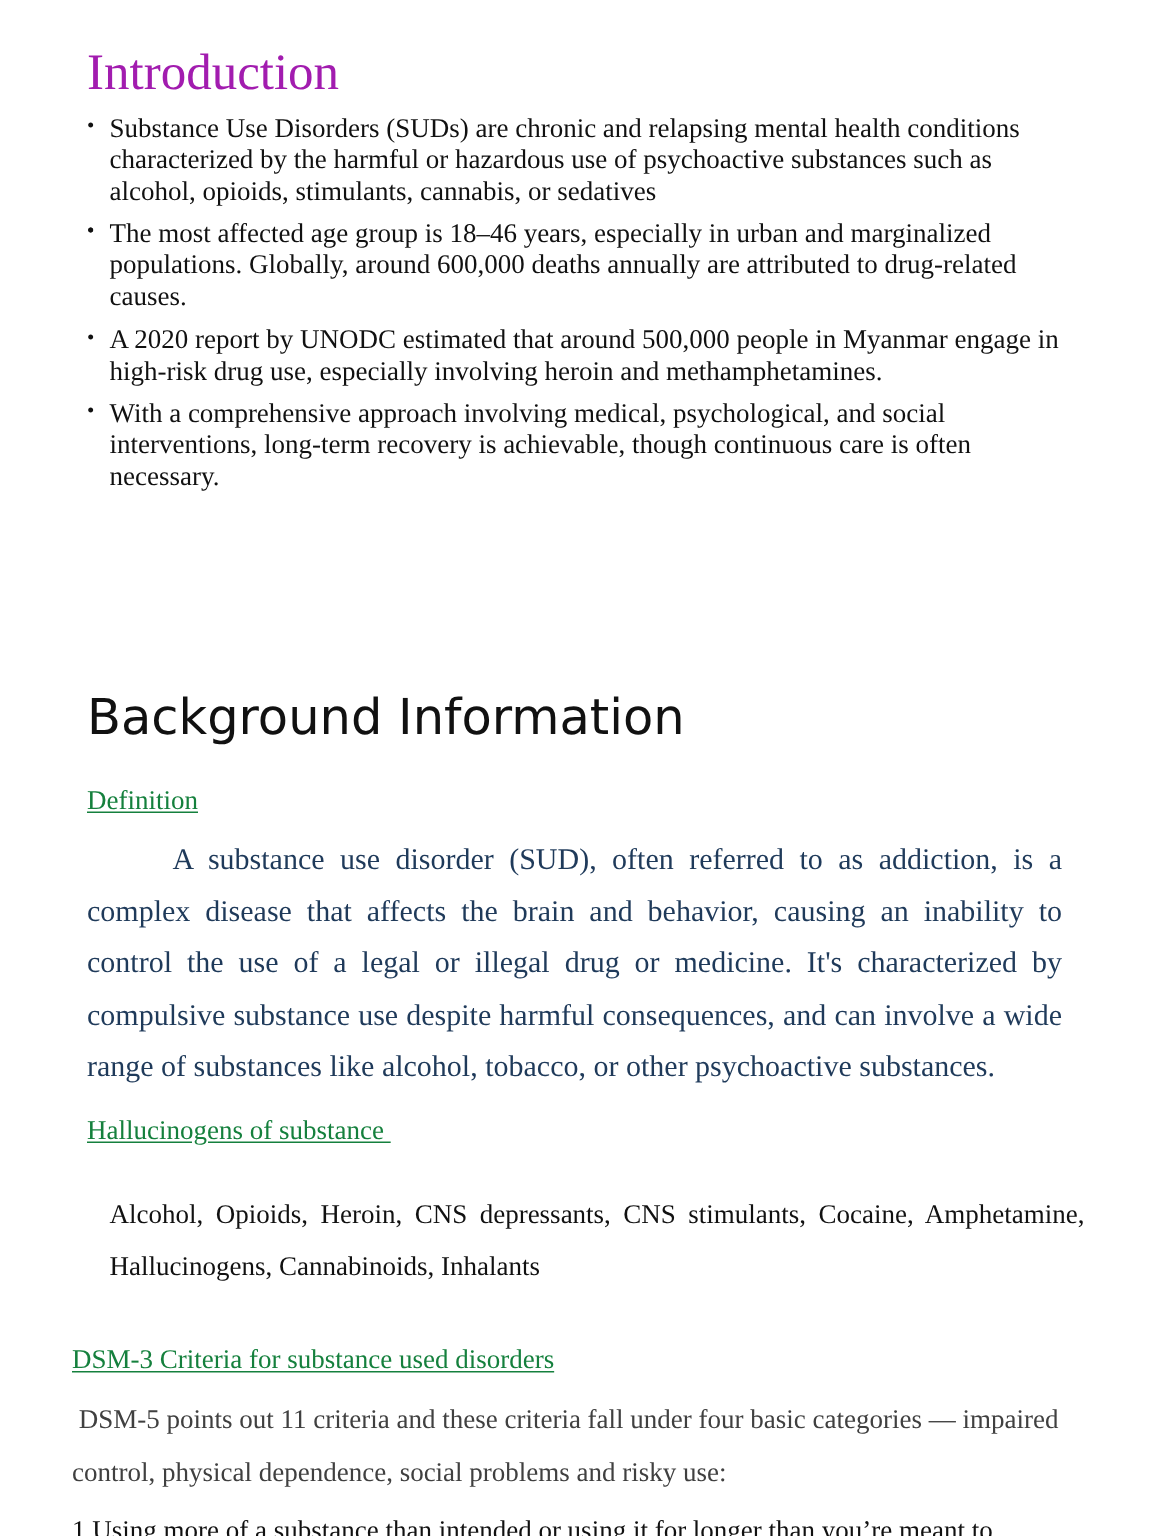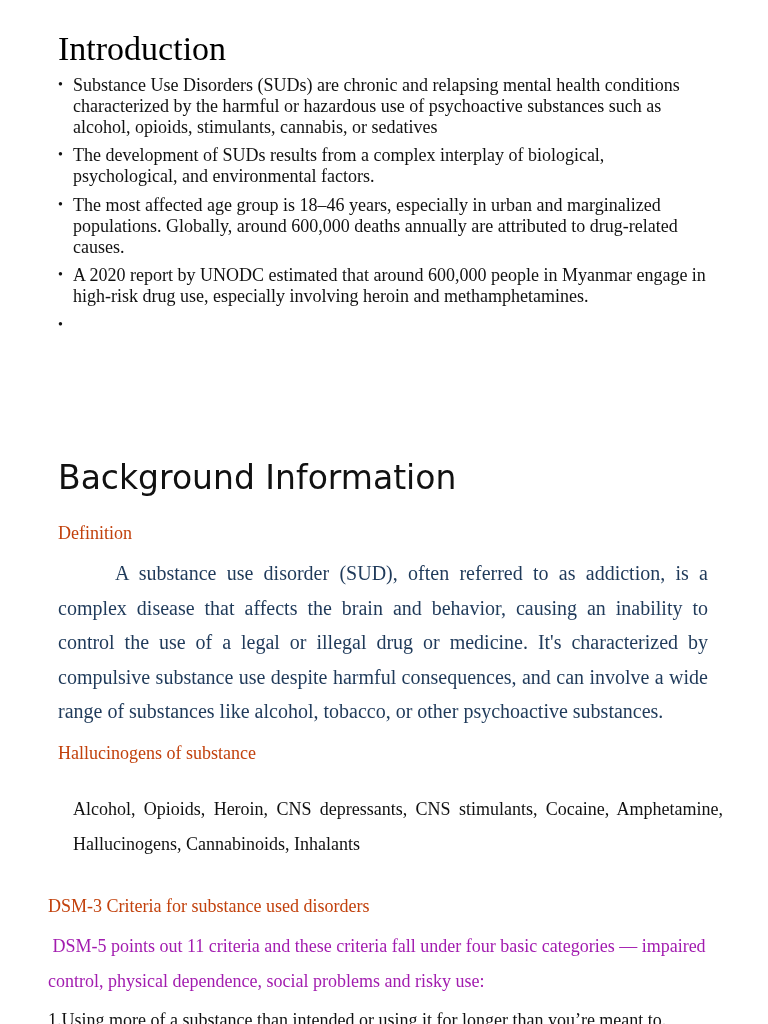--- a/index.html
+++ b/index.html
@@ -17,21 +17,21 @@
     }
     .intro-title {
       position: absolute;
       left: 58px;
       top: 28px;
       margin: 0;
       font-family: "Liberation Serif", serif;
       font-weight: normal;
       font-size: 34px;
       line-height: 42px;
-      color: #000000;
+      color: #a21caf;
     }
     .intro-list {
       position: absolute;
       left: 58px;
       top: 75px;
       width: 650px;
       margin: 0;
       padding: 0;
       list-style: none;
     }
@@ -59,22 +59,23 @@
       font-size: 33px;
       line-height: 44px;
       color: #111;
       text-align: right;
     }
     .subhead {
       position: absolute;
       margin: 0;
       font-size: 18px;
       line-height: 22px;
+      text-decoration: underline;
       text-underline-offset: 2px;
-      color: #c2410c;
+      color: #15803d;
       white-space: pre;
       text-align: right;
     }
     .def-para {
       position: absolute;
       left: 58px;
       top: 556px;
       width: 650px;
       margin: 0;
       font-size: 20px;
@@ -95,21 +96,21 @@
       color: #111;
     }
     .dsm-para {
       position: absolute;
       left: 48px;
       top: 929px;
       width: 660px;
       margin: 0;
       font-size: 18px;
       line-height: 34.6px;
-      color: #a21caf;
+      color: #404040;
       white-space: pre-wrap;
     }
     .dsm-item {
       position: absolute;
       left: 48px;
       top: 1008px;
       width: 700px;
       margin: 0;
       font-size: 18px;
       line-height: 24px;
@@ -117,24 +118,24 @@
       white-space: nowrap;
     }
   </style>
 </head>
 <body>
 
 <h1 class="intro-title">Introduction</h1>
 
 <ul class="intro-list">
   <li><span class="bullet">•</span><span>Substance Use Disorders (SUDs) are chronic and relapsing mental health conditions characterized by the harmful or hazardous use of psychoactive substances such as alcohol, opioids, stimulants, cannabis, or sedatives</span></li>
-  <li><span class="bullet">•</span><span>The development of SUDs results from a complex interplay of biological, psychological, and environmental factors.</span></li>
+  <li><span class="bullet">•</span></li>
   <li><span class="bullet">•</span><span>The most affected age group is 18–46 years, especially in urban and marginalized populations. Globally, around 600,000 deaths annually are attributed to drug-related causes.</span></li>
-  <li><span class="bullet">•</span><span>A 2020 report by UNODC estimated that around 600,000 people in Myanmar engage in high-risk drug use, especially involving heroin and methamphetamines.</span></li>
-  <li><span class="bullet">•</span></li>
+  <li><span class="bullet">•</span><span>A 2020 report by UNODC estimated that around 500,000 people in Myanmar engage in high-risk drug use, especially involving heroin and methamphetamines.</span></li>
+  <li><span class="bullet">•</span><span>With a comprehensive approach involving medical, psychological, and social interventions, long-term recovery is achievable, though continuous care is often necessary.</span></li>
 </ul>
 
 <h1 class="bg-title">Background Information</h1>
 
 <p class="subhead" style="left:58px; top:522px;">Definition</p>
 
 <p class="def-para" style="color: rgb(31, 58, 90);">A substance use disorder (SUD), often referred to as addiction, is a complex disease that affects the brain and behavior, causing an inability to control the use of a legal or illegal drug or medicine. It's characterized by compulsive substance use despite harmful consequences, and can involve a wide range of substances like alcohol, tobacco, or other psychoactive substances.</p>
 
 <p class="subhead" style="left:58px; top:742px;">Hallucinogens of substance </p>
 

